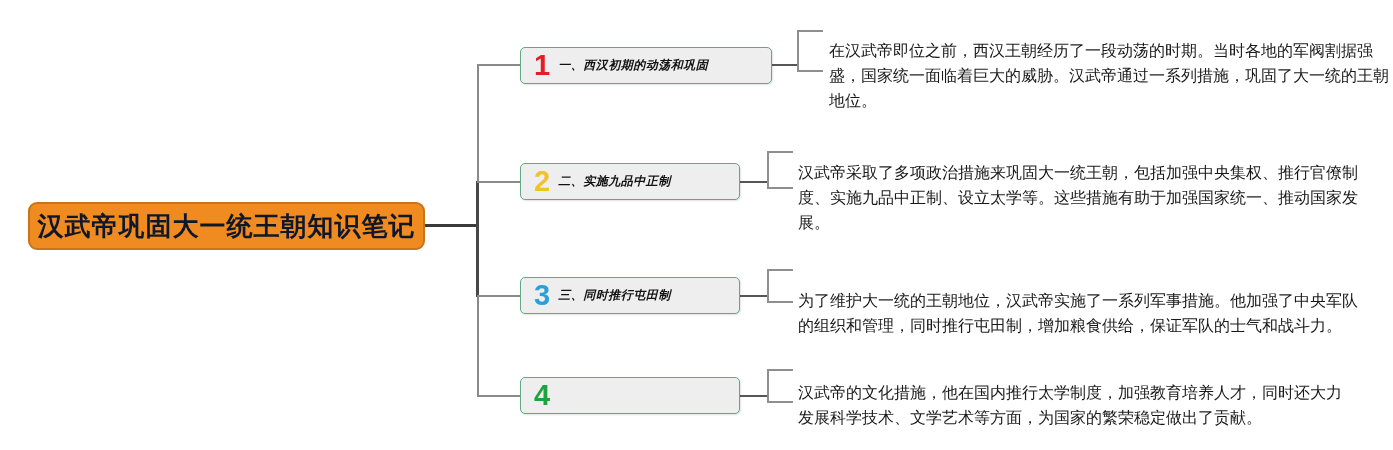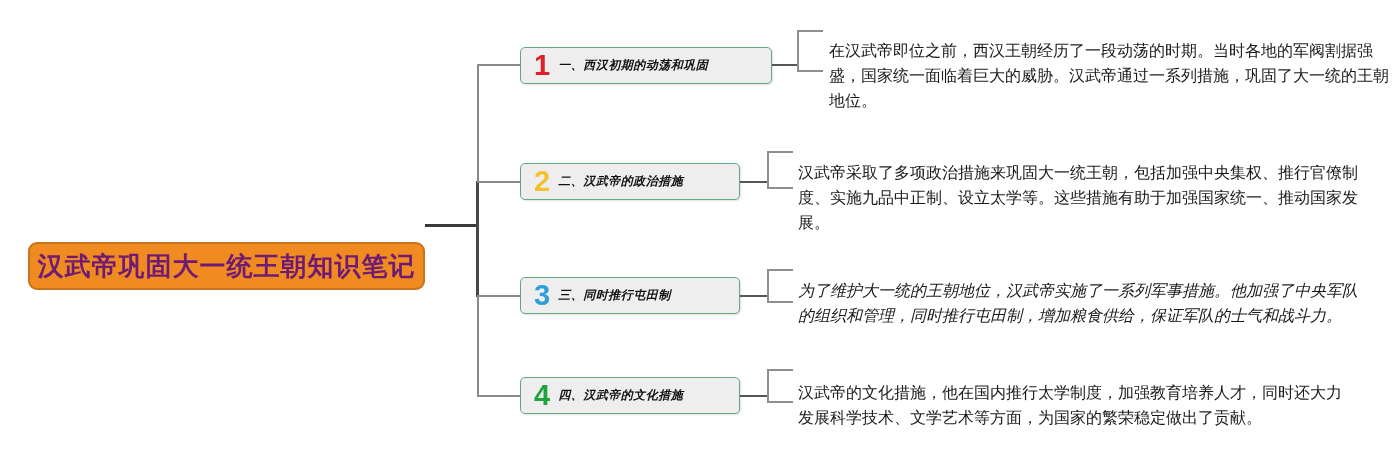--- a/index.html
+++ b/index.html
@@ -8,23 +8,22 @@
     font-family:"Liberation Sans", sans-serif; overflow:hidden;
   }
   .line { position:absolute; background:#8a8a8a; }
   .line.dark { background:#3a3a3a; }
   .line.mid  { background:#565656; }
 
   .root {
     position:absolute; left:28px; top:202px; width:397px; height:48px;
     background:#ef8b20; border:2px solid #c9731a; border-radius:9px;
     box-sizing:border-box; display:flex; align-items:center; justify-content:center;
-    font-size:26px; font-weight:bold; color:#701a75; letter-spacing:1px;
+    font-size:26px; font-weight:bold; color:#0f172a; letter-spacing:1px;
     cursor:default;
-    margin-top:40px;
   }
 
   .branch-box {
     position:absolute; height:37px; box-sizing:border-box;
     background:#eeeeee; border:1.5px solid #62a983; border-radius:5px;
     display:flex; align-items:center;
     box-shadow:1px 1px 2px rgba(0,0,0,0.12);
   }
   .num  { font-size:29px; font-weight:bold; line-height:1; margin:0 8px 0 13px; }
   .blabel { font-size:12px; font-weight:600; color:#111; letter-spacing:0.5px; white-space:nowrap;font-style:italic; }
@@ -53,21 +52,21 @@
   .lineL.r2 { left:477px; top:181px; width:43px; height:2px; }
   .box.r2   { left:520px; top:163px; width:220px; }
   .lineR.r2 { left:740px; top:181px; width:27px; height:2px; }
   .bracket.r2 { left:767px; top:151px; height:38px; }
   .detail.r2  { left:798px; top:160px; }
   
   .lineL.r3 { left:477px; top:295px; width:43px; height:2px; }
   .box.r3   { left:520px; top:277px; width:220px; }
   .lineR.r3 { left:740px; top:295px; width:27px; height:2px; }
   .bracket.r3 { left:767px; top:269px; height:34px; }
-  .detail.r3  { left:798px; top:278px;font-style:italic; }
+  .detail.r3  { left:798px; top:288px; }
   
   .lineL.r4 { left:477px; top:395px; width:43px; height:2px; }
   .box.r4   { left:520px; top:377px; width:220px; }
   .lineR.r4 { left:740px; top:395px; width:27px; height:2px; }
   .bracket.r4 { left:767px; top:369px; height:34px; }
   .detail.r4  { left:798px; top:380px; }
 </style>
 </head>
 <body>
 
@@ -86,41 +85,40 @@
   </div>
   <div class="line mid lineR r1"></div>
   <div class="bracket r1"></div>
   <div class="detail r1">在汉武帝即位之前，西汉王朝经历了一段动荡的时期。当时各地的军阀割据强
 盛，国家统一面临着巨大的威胁。汉武帝通过一系列措施，巩固了大一统的王朝
 地位。</div>
 
   <div class="line lineL r2"></div>
   <div class="branch-box box r2">
     <span class="num" style="color: rgb(242, 194, 46);">2</span>
-    <span class="blabel">二、汉武帝的政治措施</span>
+    <span class="blabel">二、实施九品中正制</span>
   </div>
   <div class="line mid lineR r2"></div>
   <div class="bracket r2"></div>
   <div class="detail r2">汉武帝采取了多项政治措施来巩固大一统王朝，包括加强中央集权、推行官僚制
 度、实施九品中正制、设立太学等。这些措施有助于加强国家统一、推动国家发
 展。</div>
 
   <div class="line lineL r3"></div>
   <div class="branch-box box r3">
     <span class="num" style="color: rgb(45, 159, 216);">3</span>
     <span class="blabel">三、同时推行屯田制</span>
   </div>
   <div class="line mid lineR r3"></div>
   <div class="bracket r3"></div>
   <div class="detail r3">为了维护大一统的王朝地位，汉武帝实施了一系列军事措施。他加强了中央军队
 的组织和管理，同时推行屯田制，增加粮食供给，保证军队的士气和战斗力。</div>
 
   <div class="line lineL r4"></div>
   <div class="branch-box box r4">
     <span class="num" style="color: rgb(30, 163, 63);">4</span>
-    <span class="blabel">四、汉武帝的文化措施</span>
   </div>
   <div class="line mid lineR r4"></div>
   <div class="bracket r4"></div>
   <div class="detail r4">汉武帝的文化措施，他在国内推行太学制度，加强教育培养人才，同时还大力
 发展科学技术、文学艺术等方面，为国家的繁荣稳定做出了贡献。</div>
 
 </div>
 
 </body></html>

